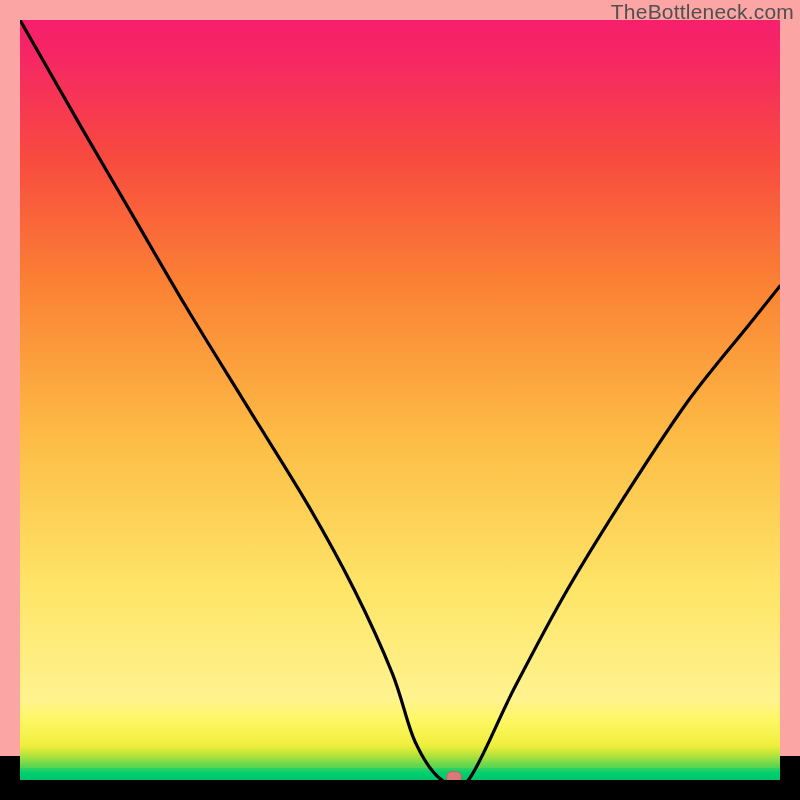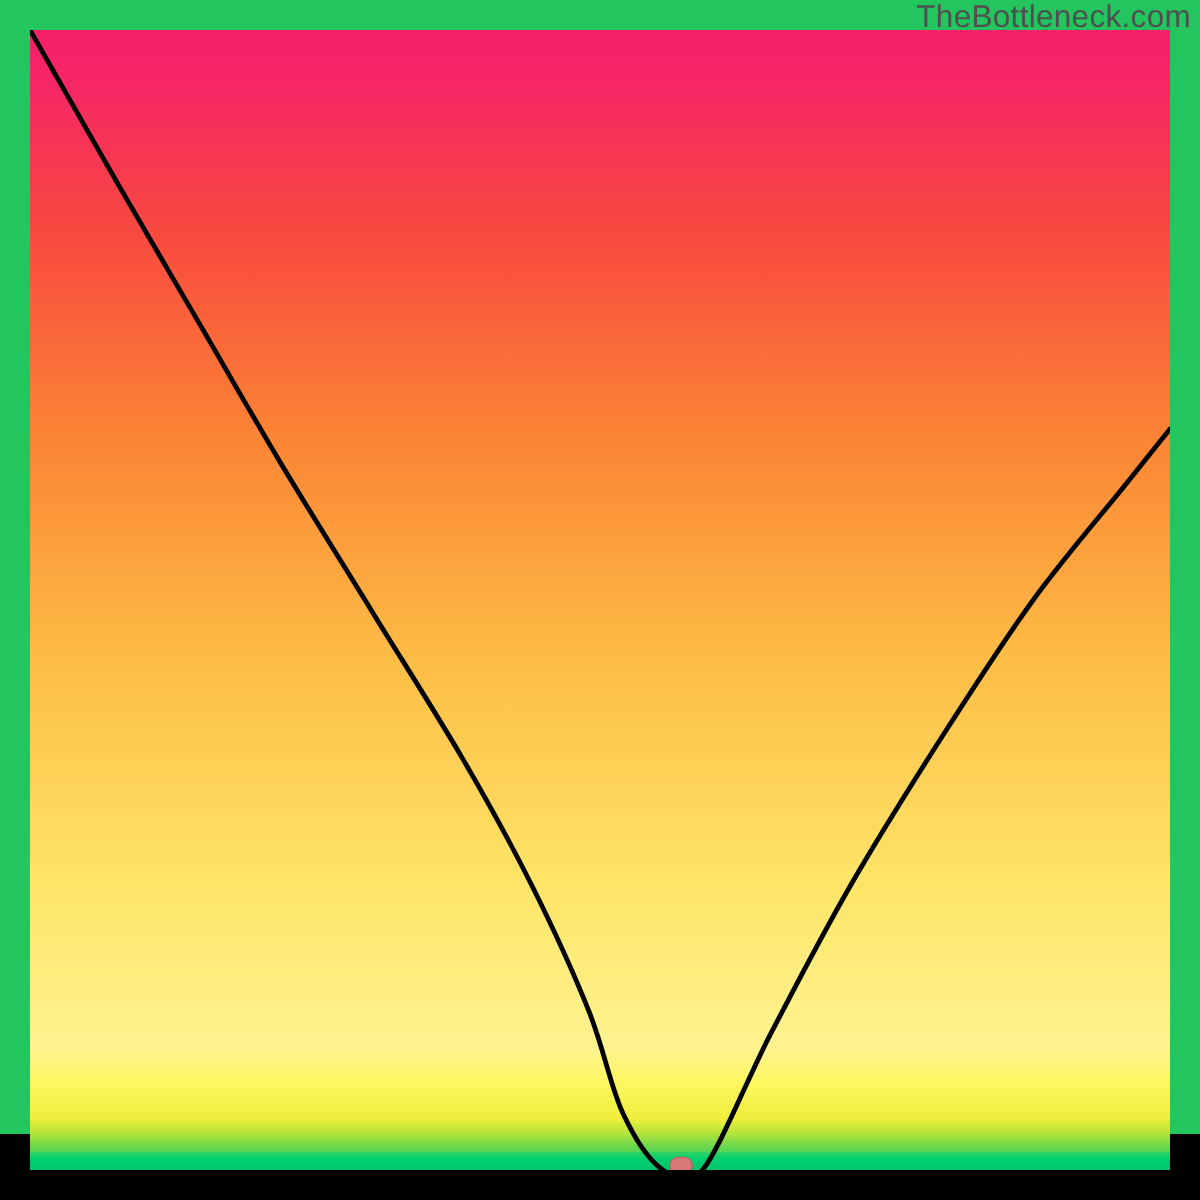--- a/index.html
+++ b/index.html
@@ -8,21 +8,21 @@
     width: 800px;
     height: 800px;
     background: #000;
     font-family: Arial, Helvetica, sans-serif;
     overflow: hidden;
   }
   .frame {
     position: relative;
     width: 800px;
     height: 756px;
-    background: #22c55e;
+    background: #fca5a5;
     box-sizing: border-box;
   }
   .plot-area {
     position: absolute;
     left: 20px;
     top: 20px;
     width: 760px;
     height: 760px;
     overflow: hidden;
     

